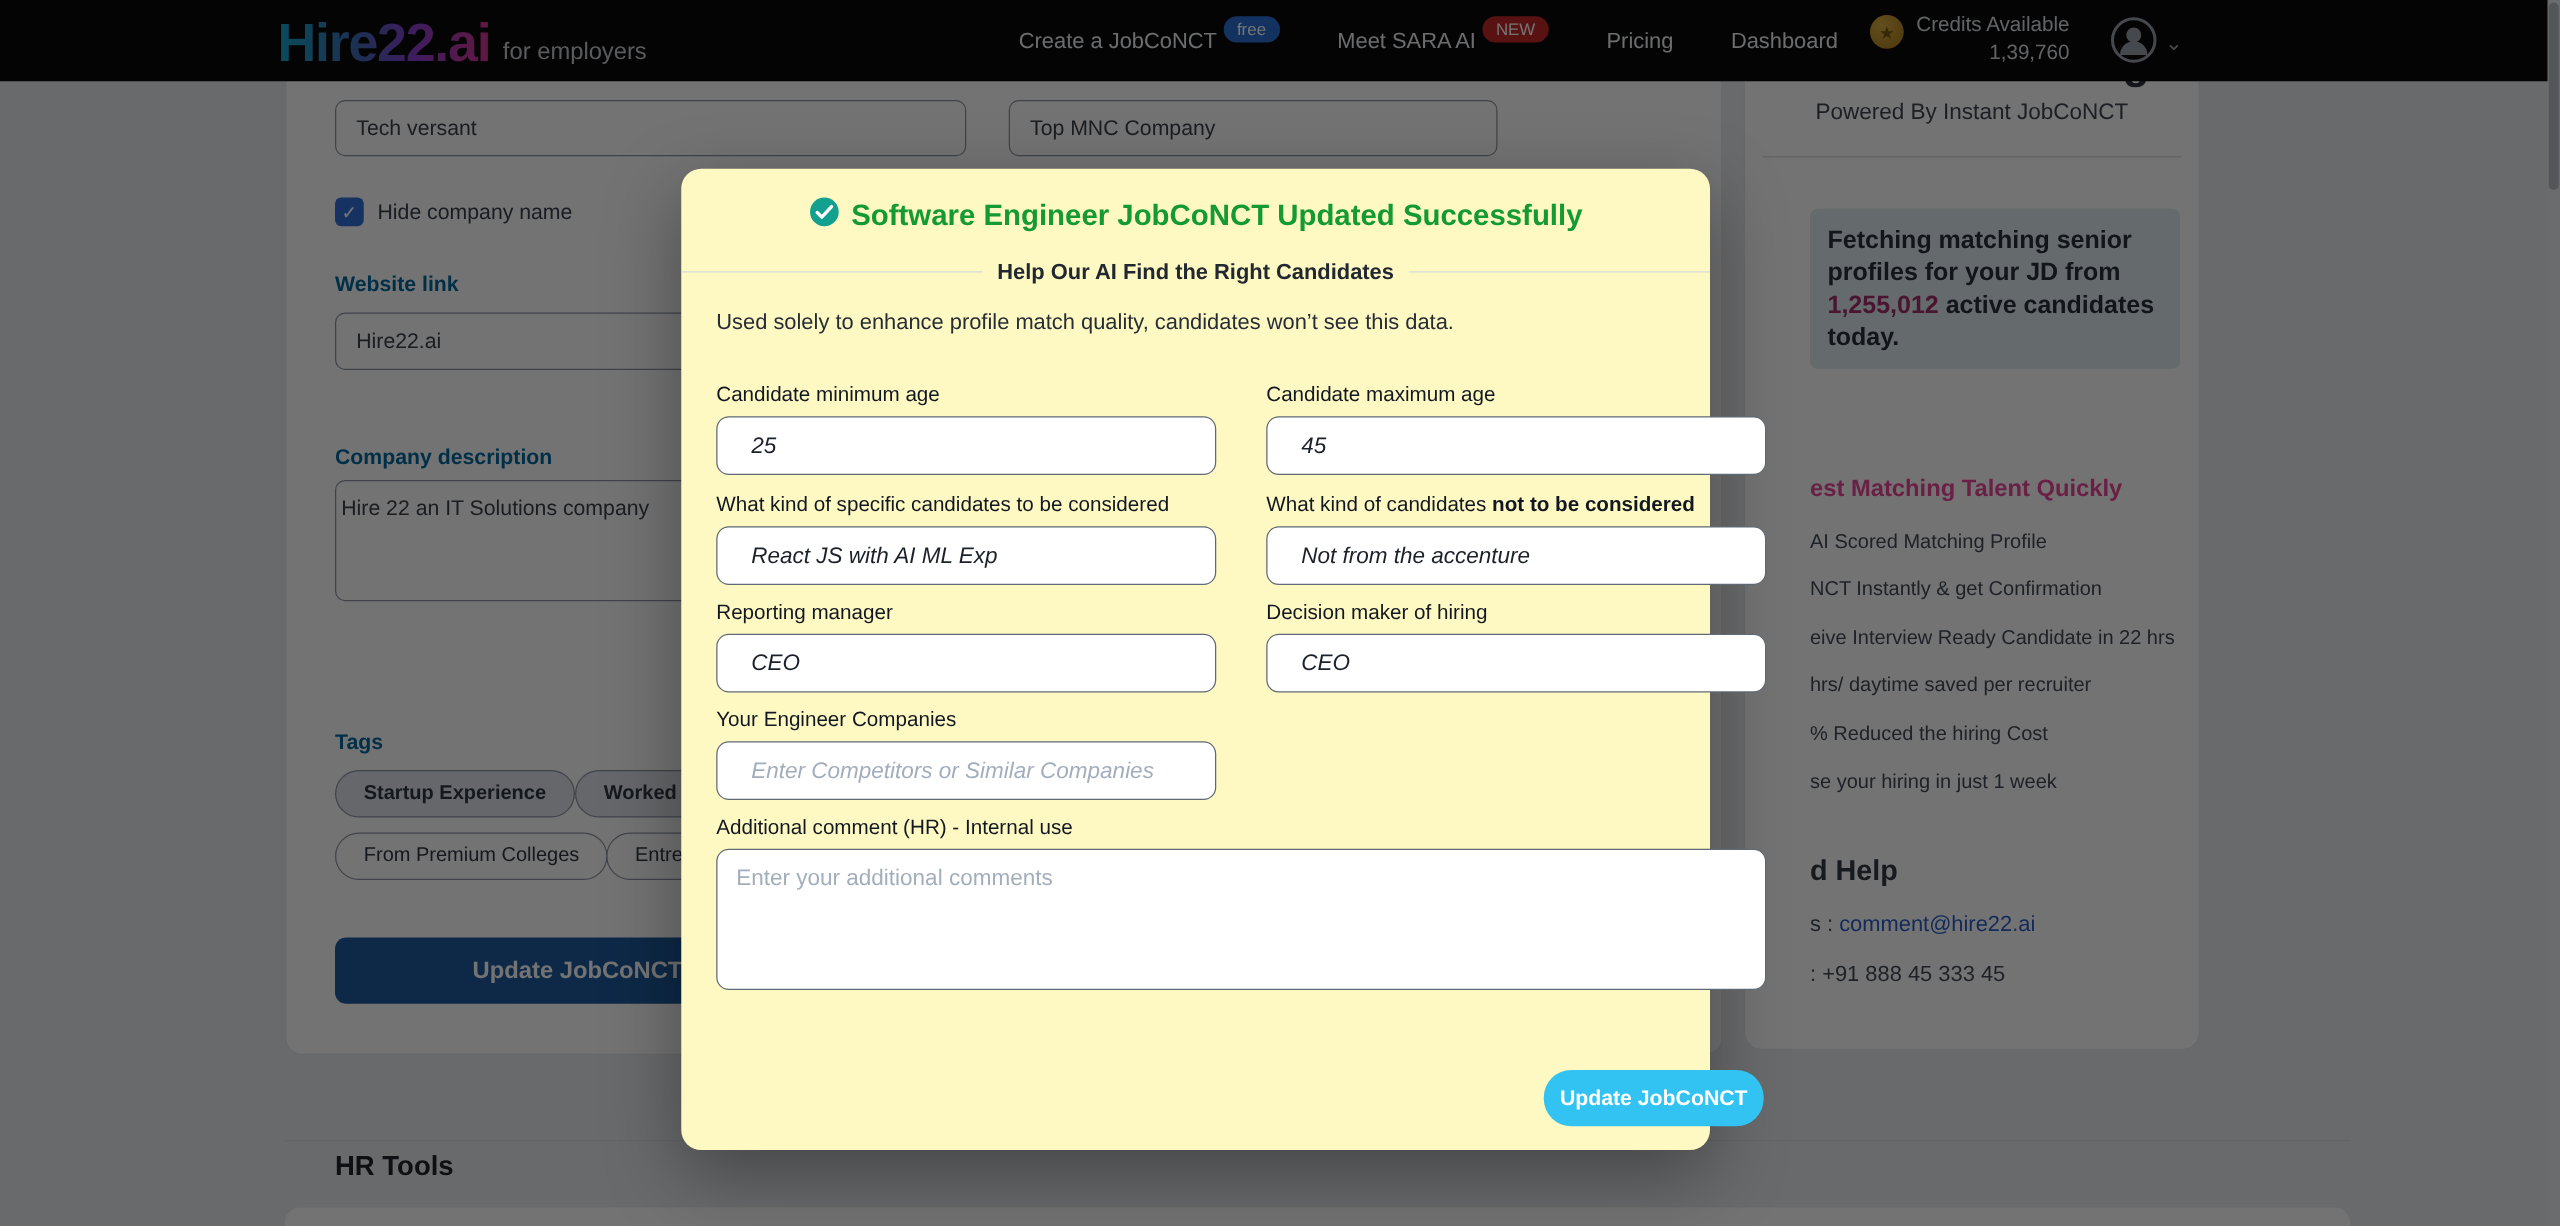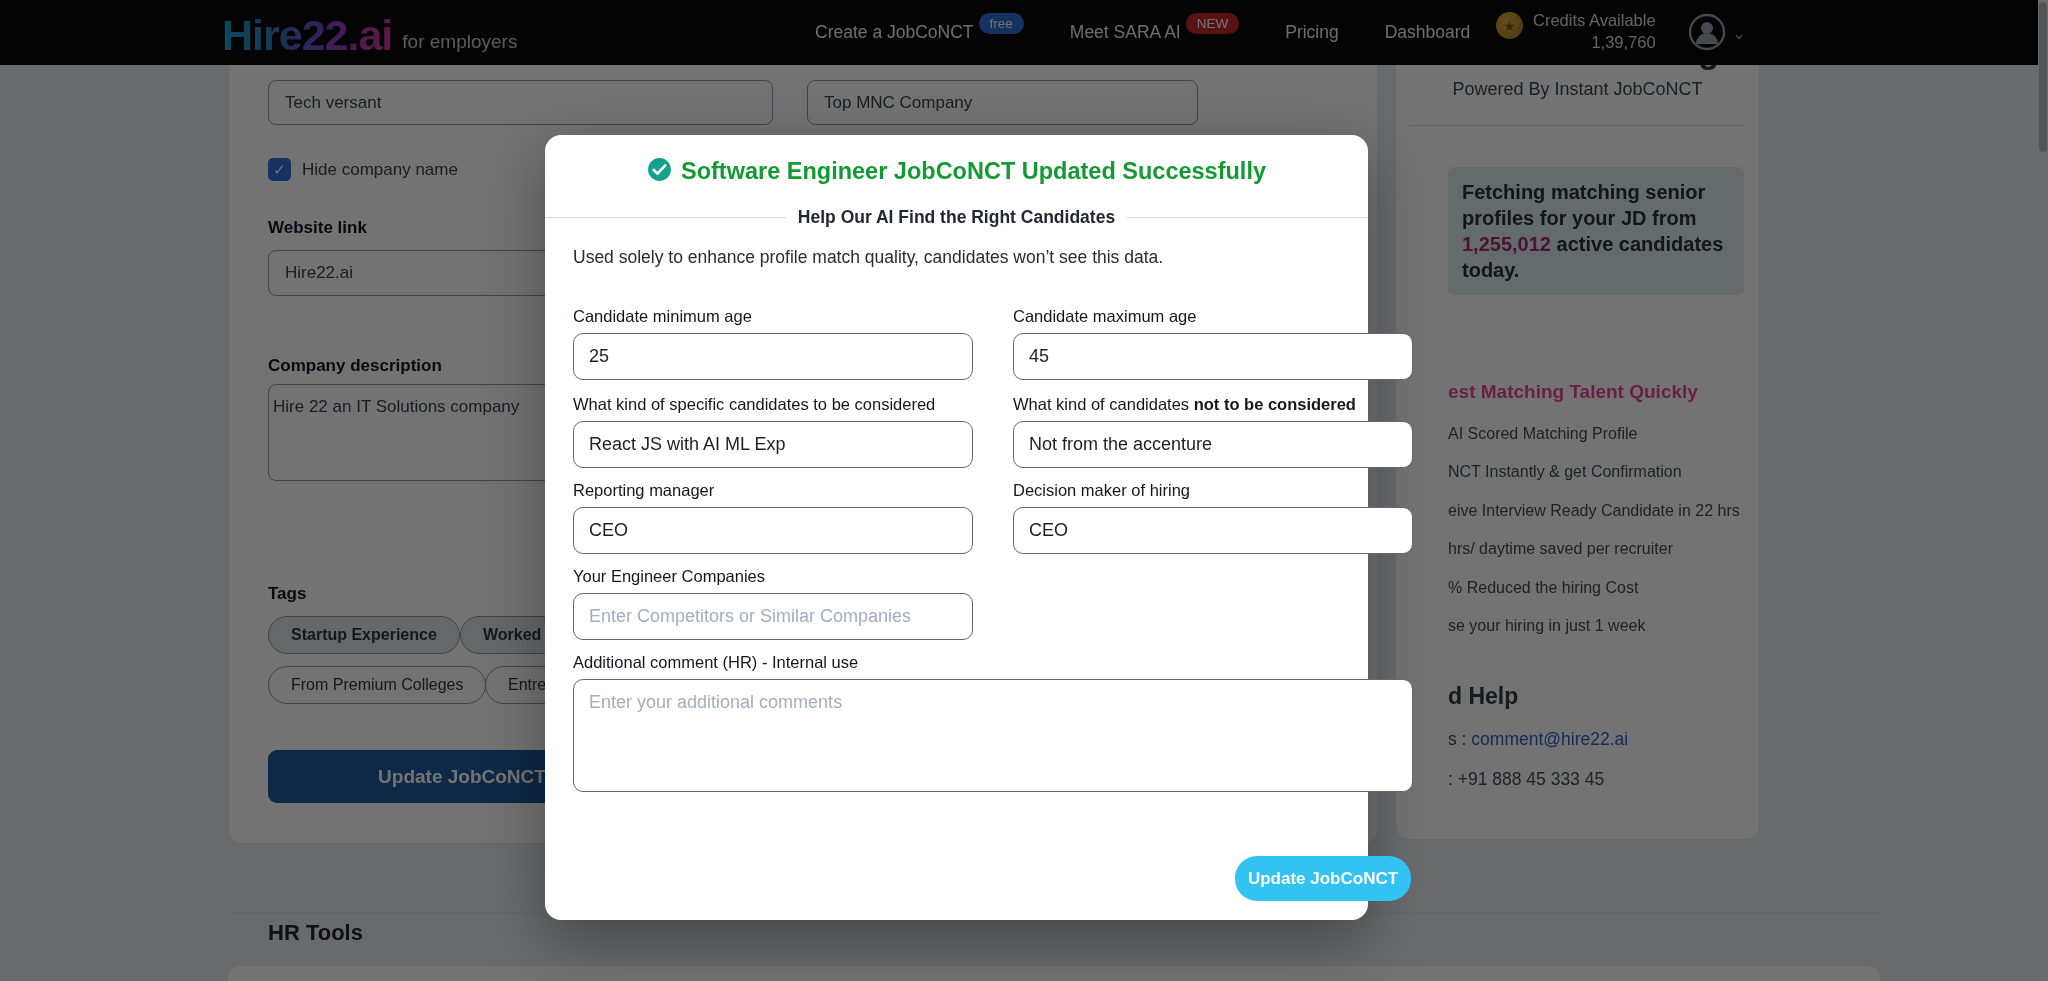--- a/index.html
+++ b/index.html
@@ -34,21 +34,21 @@
 
   
   .card { position:absolute; background:#fff; border-radius:14px; border:1px solid #e3e6ea; }
   .left-card { left:228px; top:36px; width:1150px; height:808px; }
   .side-card { left:1395px; top:36px; width:365px; height:804px; }
 
   .bg-input { position:absolute; border:1.3px solid #8f98a1; border-radius:8px; background:#fff;
               font-size:17px; color:#3c434b; display:flex; align-items:center; padding:0 16px; }
   .bg-area  { position:absolute; border:1.3px solid #8f98a1; border-radius:8px; background:#fff;
               font-size:17px; color:#3c434b; padding:12px 4px; }
-  .bg-label { position:absolute; font-size:17px; font-weight:600; color:#0f172a; }
+  .bg-label { position:absolute; font-size:17px; font-weight:600; color:#0369a1; }
   .checkbox { position:absolute; left:268px; top:158px; width:23px; height:23px; border-radius:5px;
               background:#2f6fdb; color:#fff; font-size:15px; display:flex; align-items:center; justify-content:center; cursor:pointer; }
   .checkbox-label { position:absolute; left:302px; top:160px; font-size:17px; color:#374151; }
   .pill { position:absolute; height:38px; border:1.2px solid #8f98a1; border-radius:19px; background:#fff;
           display:inline-flex; align-items:center; padding:0 22px; font-size:16px; color:#2f3740; cursor:pointer; white-space:nowrap; overflow:hidden; }
   .pill-selected { background:#dfe5ea; font-weight:700; }
   .bg-update-btn { position:absolute; left:268px; top:750px; width:388px; height:53px; border-radius:9px; background:#1d5c9e;
                    color:#fff; font-size:19px; font-weight:700; display:flex; align-items:center; justify-content:center; cursor:pointer; }
 
   
@@ -64,34 +64,34 @@
   .help-line { position:absolute; left:52px; font-size:17.5px; color:#444c56; white-space:nowrap; }
   .help-link { color:#2d5fc8; cursor:pointer; }
 
   
   .footer-divider { position:absolute; left:228px; top:912px; width:1652px; border-top:1.5px solid #dadde1; }
   .footer-title { position:absolute; left:268px; top:920px; font-size:22px; font-weight:700; color:#20262e; }
   .footer-card { position:absolute; left:228px; top:966px; width:1652px; height:20px; background:#fff; border-radius:12px 12px 0 0; }
 
   
   .overlay { position:absolute; inset:0; background:rgba(0,0,0,0.55); z-index:20; }
-  .modal { position:absolute; left:545px; top:135px; width:823px; height:785px; background:#ffffff; border-radius:16px;
+  .modal { position:absolute; left:545px; top:135px; width:823px; height:785px; background:#fef9c3; border-radius:16px;
            box-shadow:0 20px 60px rgba(0,0,0,0.35); z-index:30; }
   .modal-title-row { position:absolute; top:22px; left:0; width:100%; display:flex; align-items:center; justify-content:center; gap:9px; }
   .modal-title { font-size:23.5px; font-weight:800; color:#149a33; white-space:nowrap; }
   .legend { position:absolute; top:72px; left:0; right:0; display:flex; align-items:center; }
   .legend .line { flex:1; height:1px; background:#d7dadd; }
   .legend .legend-label { padding:0 12px; font-size:17.5px; font-weight:700; color:#222831; white-space:nowrap; }
   .modal-intro { position:absolute; top:112px; left:28px; font-size:17.5px; color:#262d36; }
   .fgroup { position:absolute; width:400px; }
   .fgroup.full { width:840px; }
   .flabel { font-size:16.5px; color:#121821; margin-bottom:7px; white-space:nowrap; }
   .flabel b { font-weight:700; }
-  .m-input { width:100%; height:47px; border:1.4px solid #5f6a75; border-radius:10px; padding:0 15px;
-             font-size:18px; color:#1b212a; font-family:"Liberation Sans", sans-serif; background:#fff; outline:none; }
+  .m-input { width:100%; height:47px; border:1.4px solid #5f6a75; border-radius:10px; padding:0 27px;
+             font-size:18px; color:#1b212a; font-family:"Liberation Sans", sans-serif; background:#fff; outline:none;font-style:italic; }
   .m-area { width:100%; height:113px; border:1.4px solid #5f6a75; border-radius:10px; padding:12px 15px;
             font-size:18px; color:#1b212a; font-family:"Liberation Sans", sans-serif; background:#fff; outline:none; resize:none; }
   .m-input::placeholder, .m-area::placeholder { color:#a3aebc; }
   .modal-submit { position:absolute; left:690px; top:721px; width:176px; height:45px; border:none; border-radius:22px;
                   background:#32c3f2; color:#fff; font-size:17px; font-weight:700; cursor:pointer;
                   font-family:"Liberation Sans", sans-serif; }
 </style>
 </head>
 <body>
 

